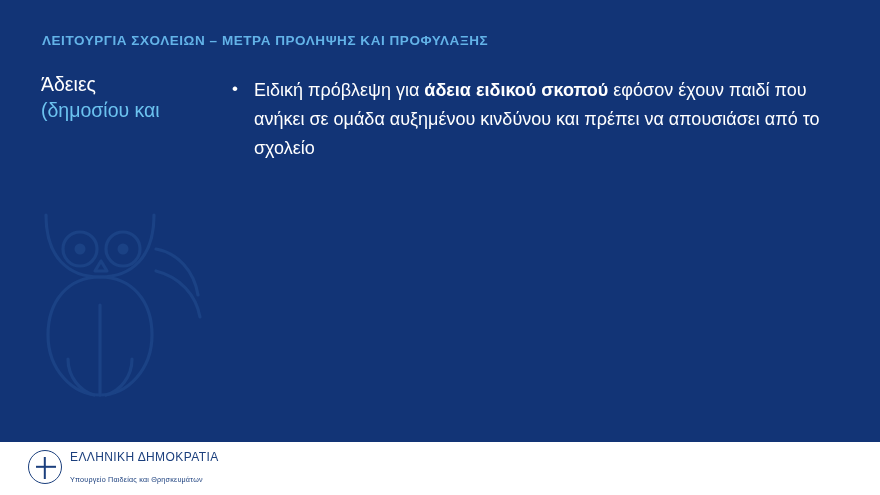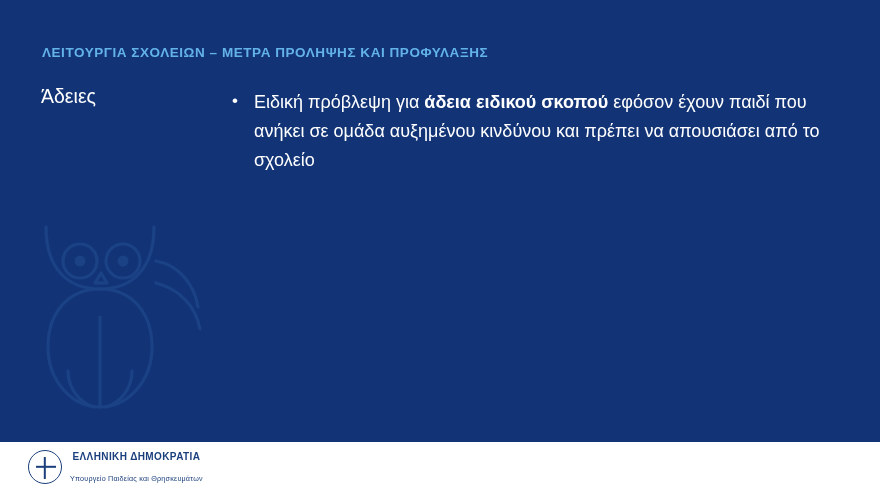--- a/index.html
+++ b/index.html
@@ -16,21 +16,21 @@
   .slide {
     position: relative;
     width: 880px;
     height: 495px;
     background: #123476;
     overflow: hidden;
   }
   .slide-body {
     position: absolute;
     left: 0;
-    top: 16px;
+    top: 4px;
     width: 880px;
     height: 440px;
     background: #123476;
   }
   .slide-title {
     position: absolute;
     left: 42px;
     top: 29px;
     width: 800px;
     color: #63b3e8;
@@ -140,44 +140,44 @@
     width: 20px;
     height: 2.4px;
     background: #1b3f7d;
     transform: translateY(-50%);
   }
   .footer-text {
     margin-left: 8px;
     line-height: 1.25;
   }
   .footer-text .t1 {
-    font-size: 10px;
-    font-weight: bold;
+    font-size: 12px;
+    font-weight: normal;
     color: #1b3f7d;
     letter-spacing: 0.4px;
-    text-align: center;
   }
   .footer-text .t2 {
     font-size: 7.2px;
     color: #1b3f7d;
     letter-spacing: 0.2px;
     margin-top: 10px;
   }
 </style>
 </head>
 <body>
 
 <div class="slide">
 
   <div class="slide-body">
 
     <div class="slide-title">ΛΕΙΤΟΥΡΓΙΑ ΣΧΟΛΕΙΩΝ – ΜΕΤΡΑ ΠΡΟΛΗΨΗΣ ΚΑΙ ΠΡΟΦΥΛΑΞΗΣ</div>
 
     <div class="left-col">
       <div class="accent">Άδειες</div>
+      <div class="line-sub">(δημοσίου και</div>
     </div>
 
     <svg class="owl-watermark" viewBox="0 0 215 195" aria-hidden="true">
       <g fill="none" stroke="#1b4285" stroke-width="3.2" stroke-linecap="round" stroke-linejoin="round">
         <path d="M18 6 C18 48, 40 68, 72 68 C104 68, 126 48, 126 6"></path>
         <path d="M72 68 C40 68, 20 92, 20 126 C20 160, 44 186, 72 186 C100 186, 124 160, 124 126 C124 92, 104 68, 72 68 Z"></path>
         <circle cx="52" cy="40" r="17"></circle>
         <circle cx="95" cy="40" r="17"></circle>
         <circle cx="52" cy="40" r="5.5" fill="#1b4285" stroke="none"></circle>
         <circle cx="95" cy="40" r="5.5" fill="#1b4285" stroke="none"></circle>

